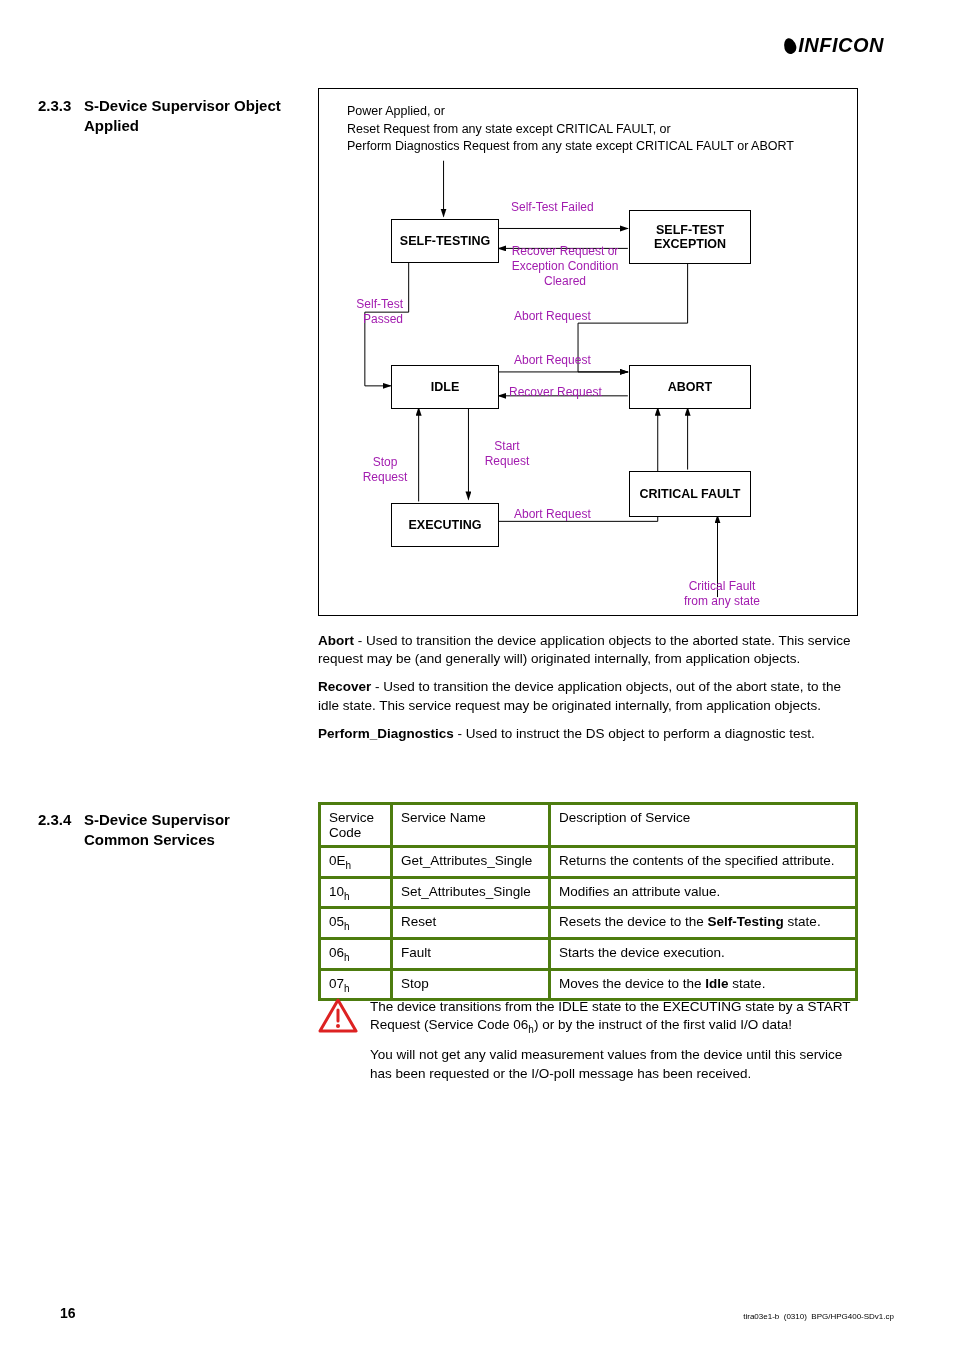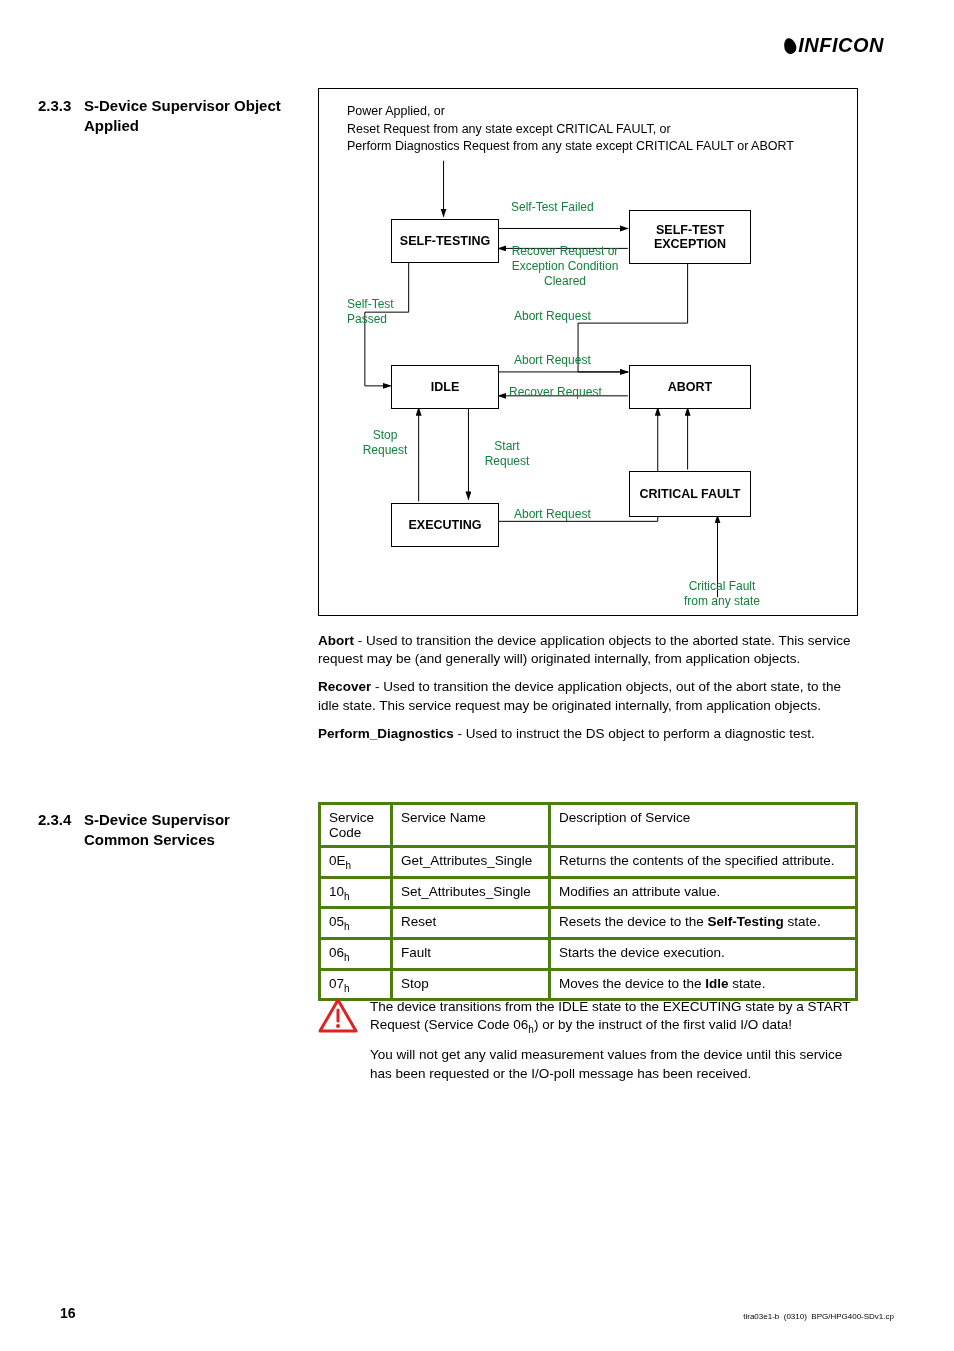--- a/index.html
+++ b/index.html
@@ -79,21 +79,21 @@
   .sb-selftest  { left: 72px;  top: 130px; width: 106px; height: 42px; }
   .sb-stex      { left: 310px; top: 121px; width: 120px; height: 52px; }
   .sb-idle      { left: 72px;  top: 276px; width: 106px; height: 42px; }
   .sb-abort     { left: 310px; top: 276px; width: 120px; height: 42px; }
   .sb-exec      { left: 72px;  top: 414px; width: 106px; height: 42px; }
   .sb-crit      { left: 310px; top: 382px; width: 120px; height: 44px; }
 
   .lbl {
     position: absolute;
     font-size: 12px;
-    color: #15803d;
+    color: #a21caf;
     line-height: 1.25;
     text-align: center;
     white-space: nowrap;
   }
   .lbl-nowrap-off { white-space: normal; }
 
   svg.diagram-svg {
     position: absolute;
     inset: 0;
     width: 100%;
@@ -215,25 +215,25 @@
 
     <div class="state-box sb-selftest">SELF-TESTING</div>
     <div class="state-box sb-stex">SELF-TEST EXCEPTION</div>
     <div class="state-box sb-idle">IDLE</div>
     <div class="state-box sb-abort">ABORT</div>
     <div class="state-box sb-exec">EXECUTING</div>
     <div class="state-box sb-crit">CRITICAL FAULT</div>
 
     <div class="lbl" style="left:192px; top:111px;">Self-Test Failed</div>
     <div class="lbl lbl-nowrap-off" style="left:186px; top:155px; width:120px;">Recover Request or Exception Condition Cleared</div>
-    <div class="lbl lbl-nowrap-off" style="left:28px; top:208px; width:56px; text-align:left;">Self-Test Passed</div>
+    <div class="lbl lbl-nowrap-off" style="left:28px; top:208px; width:56px; text-align:right;">Self-Test Passed</div>
     <div class="lbl" style="left:195px; top:220px;">Abort Request</div>
     <div class="lbl" style="left:195px; top:264px;">Abort Request</div>
     <div class="lbl" style="left:190px; top:296px;">Recover Request</div>
-    <div class="lbl lbl-nowrap-off" style="left:38px; top:339px; width:56px;">Stop Request</div>
+    <div class="lbl lbl-nowrap-off" style="left:38px; top:366px; width:56px;">Stop Request</div>
     <div class="lbl lbl-nowrap-off" style="left:160px; top:350px; width:56px;">Start Request</div>
     <div class="lbl" style="left:195px; top:418px;">Abort Request</div>
     <div class="lbl lbl-nowrap-off" style="left:358px; top:490px; width:90px;">Critical Fault from any state</div>
   </div>
 
   <div class="body-text" style="top:632px;">
     <div class="para">
       <b>Abort</b><span> - Used to transition the device application objects to the aborted state. This service request may be (and generally will) originated internally, from application objects.</span>
     </div>
     <div class="para">

